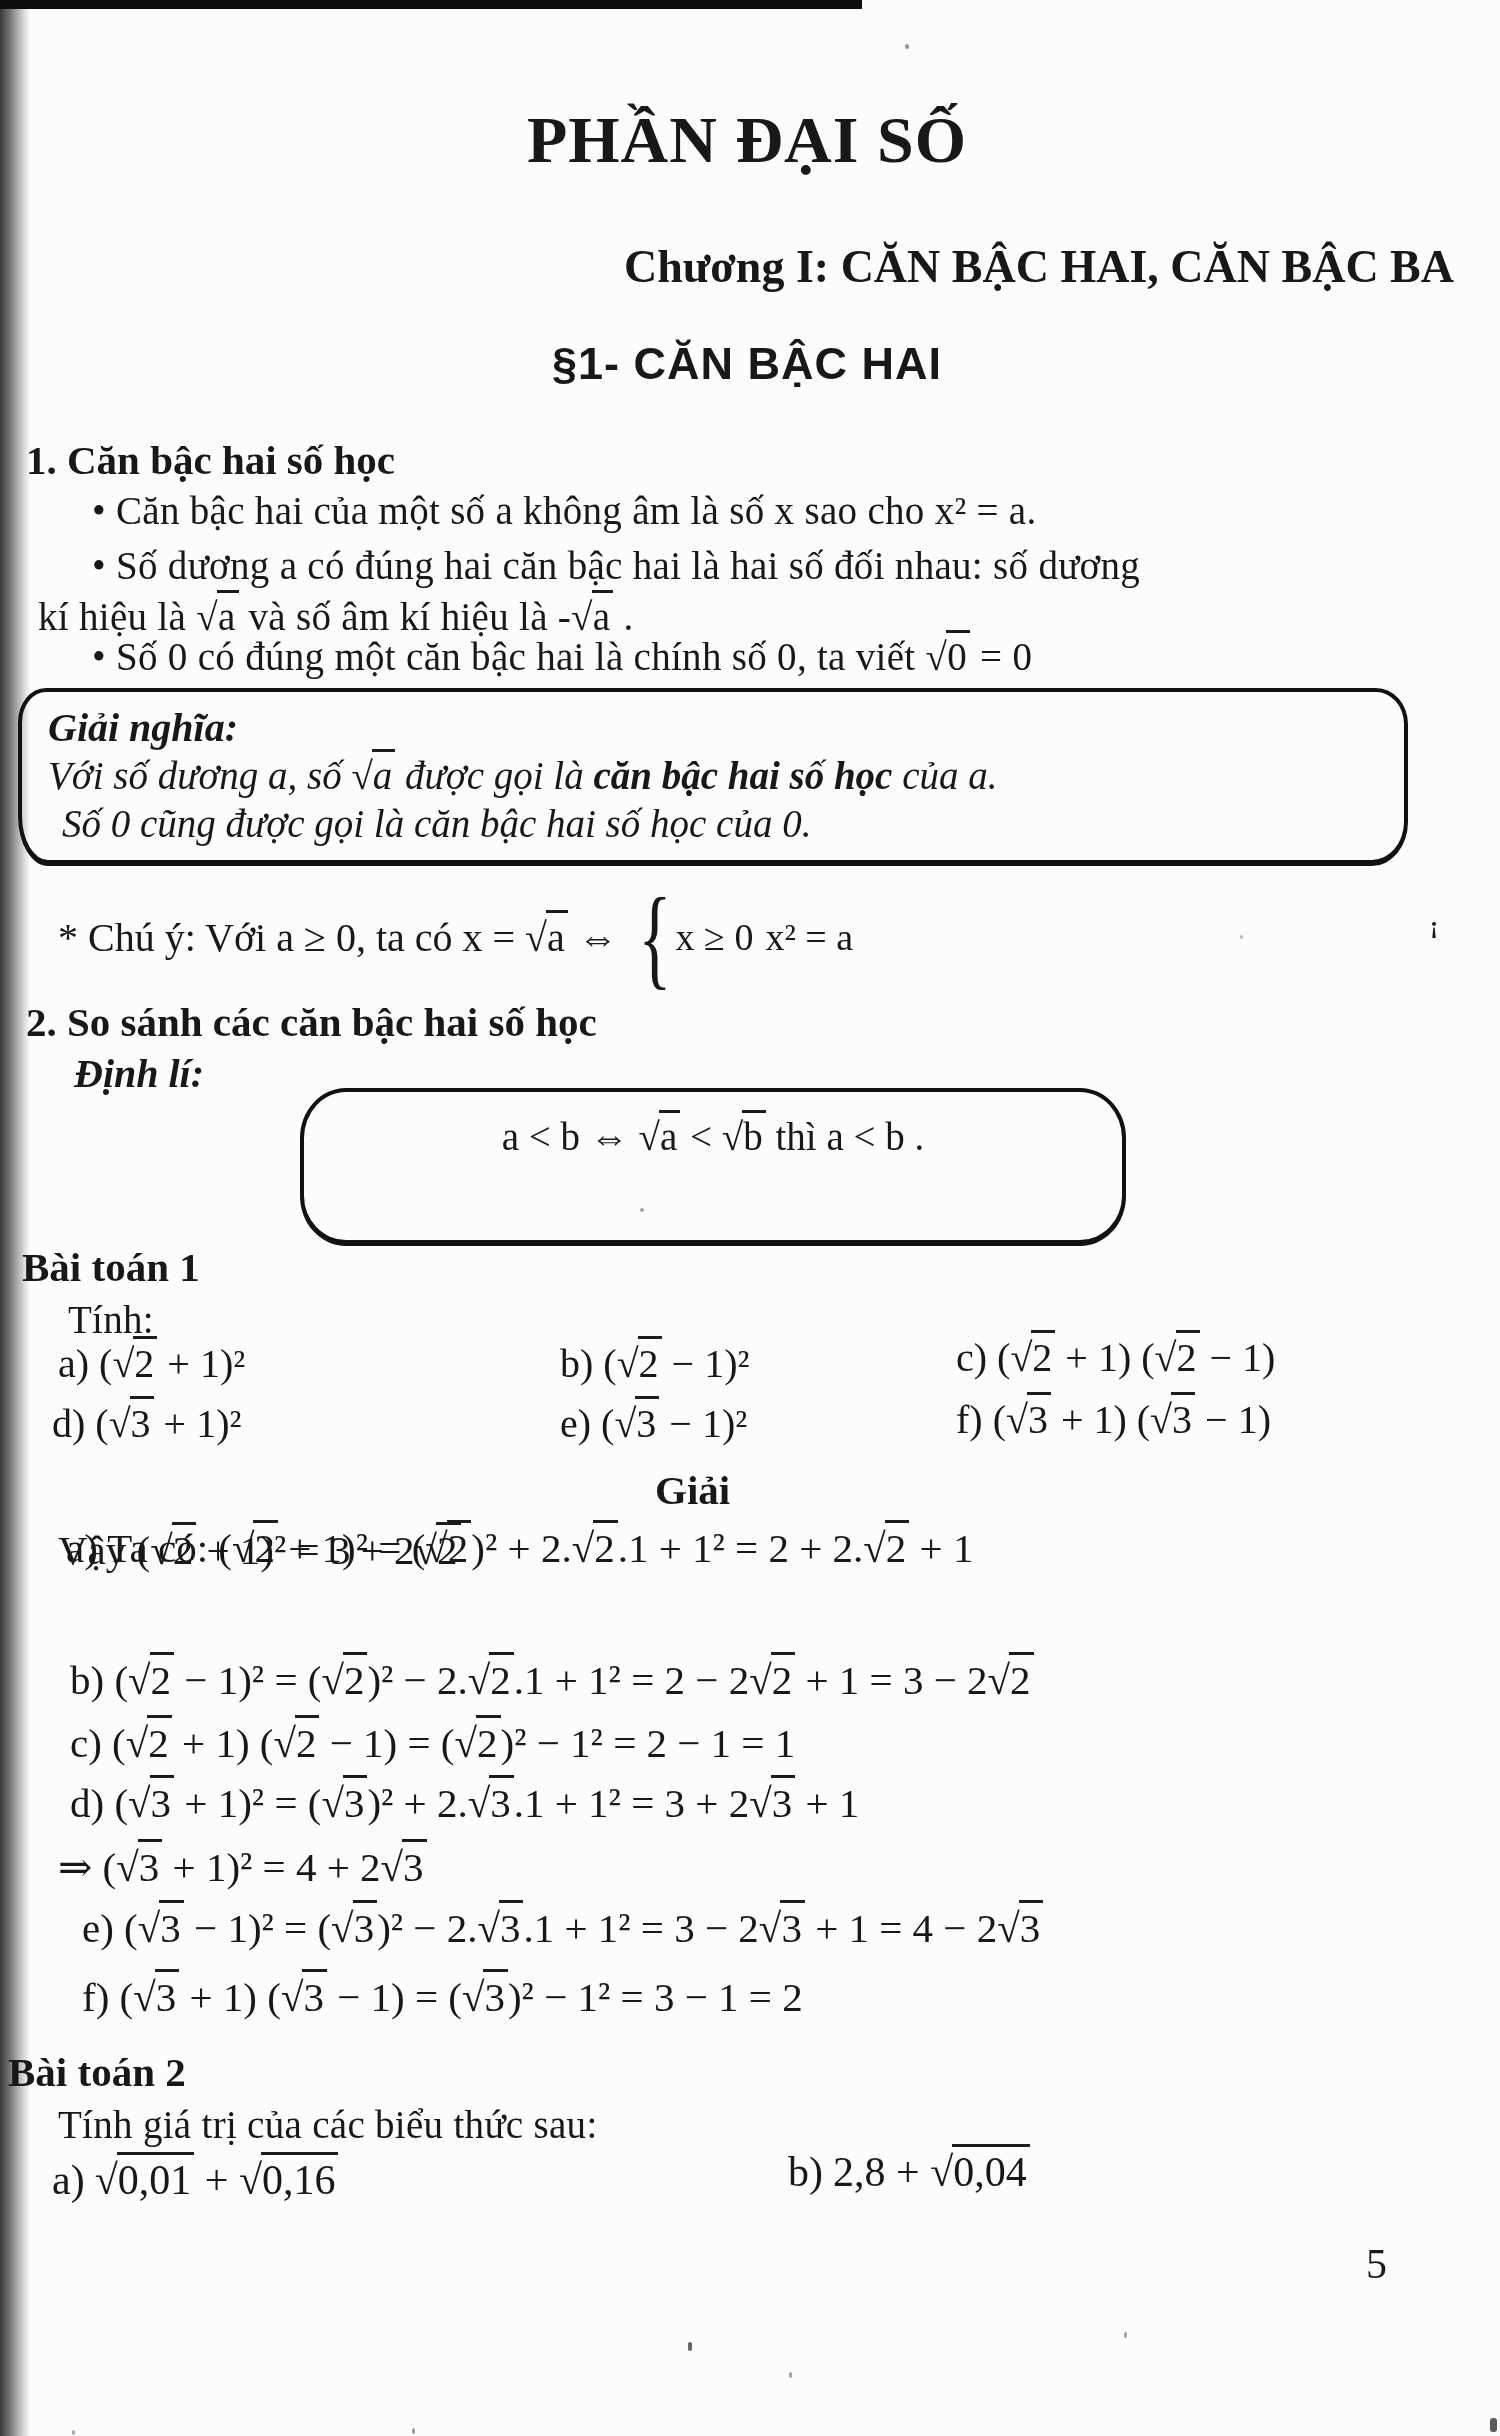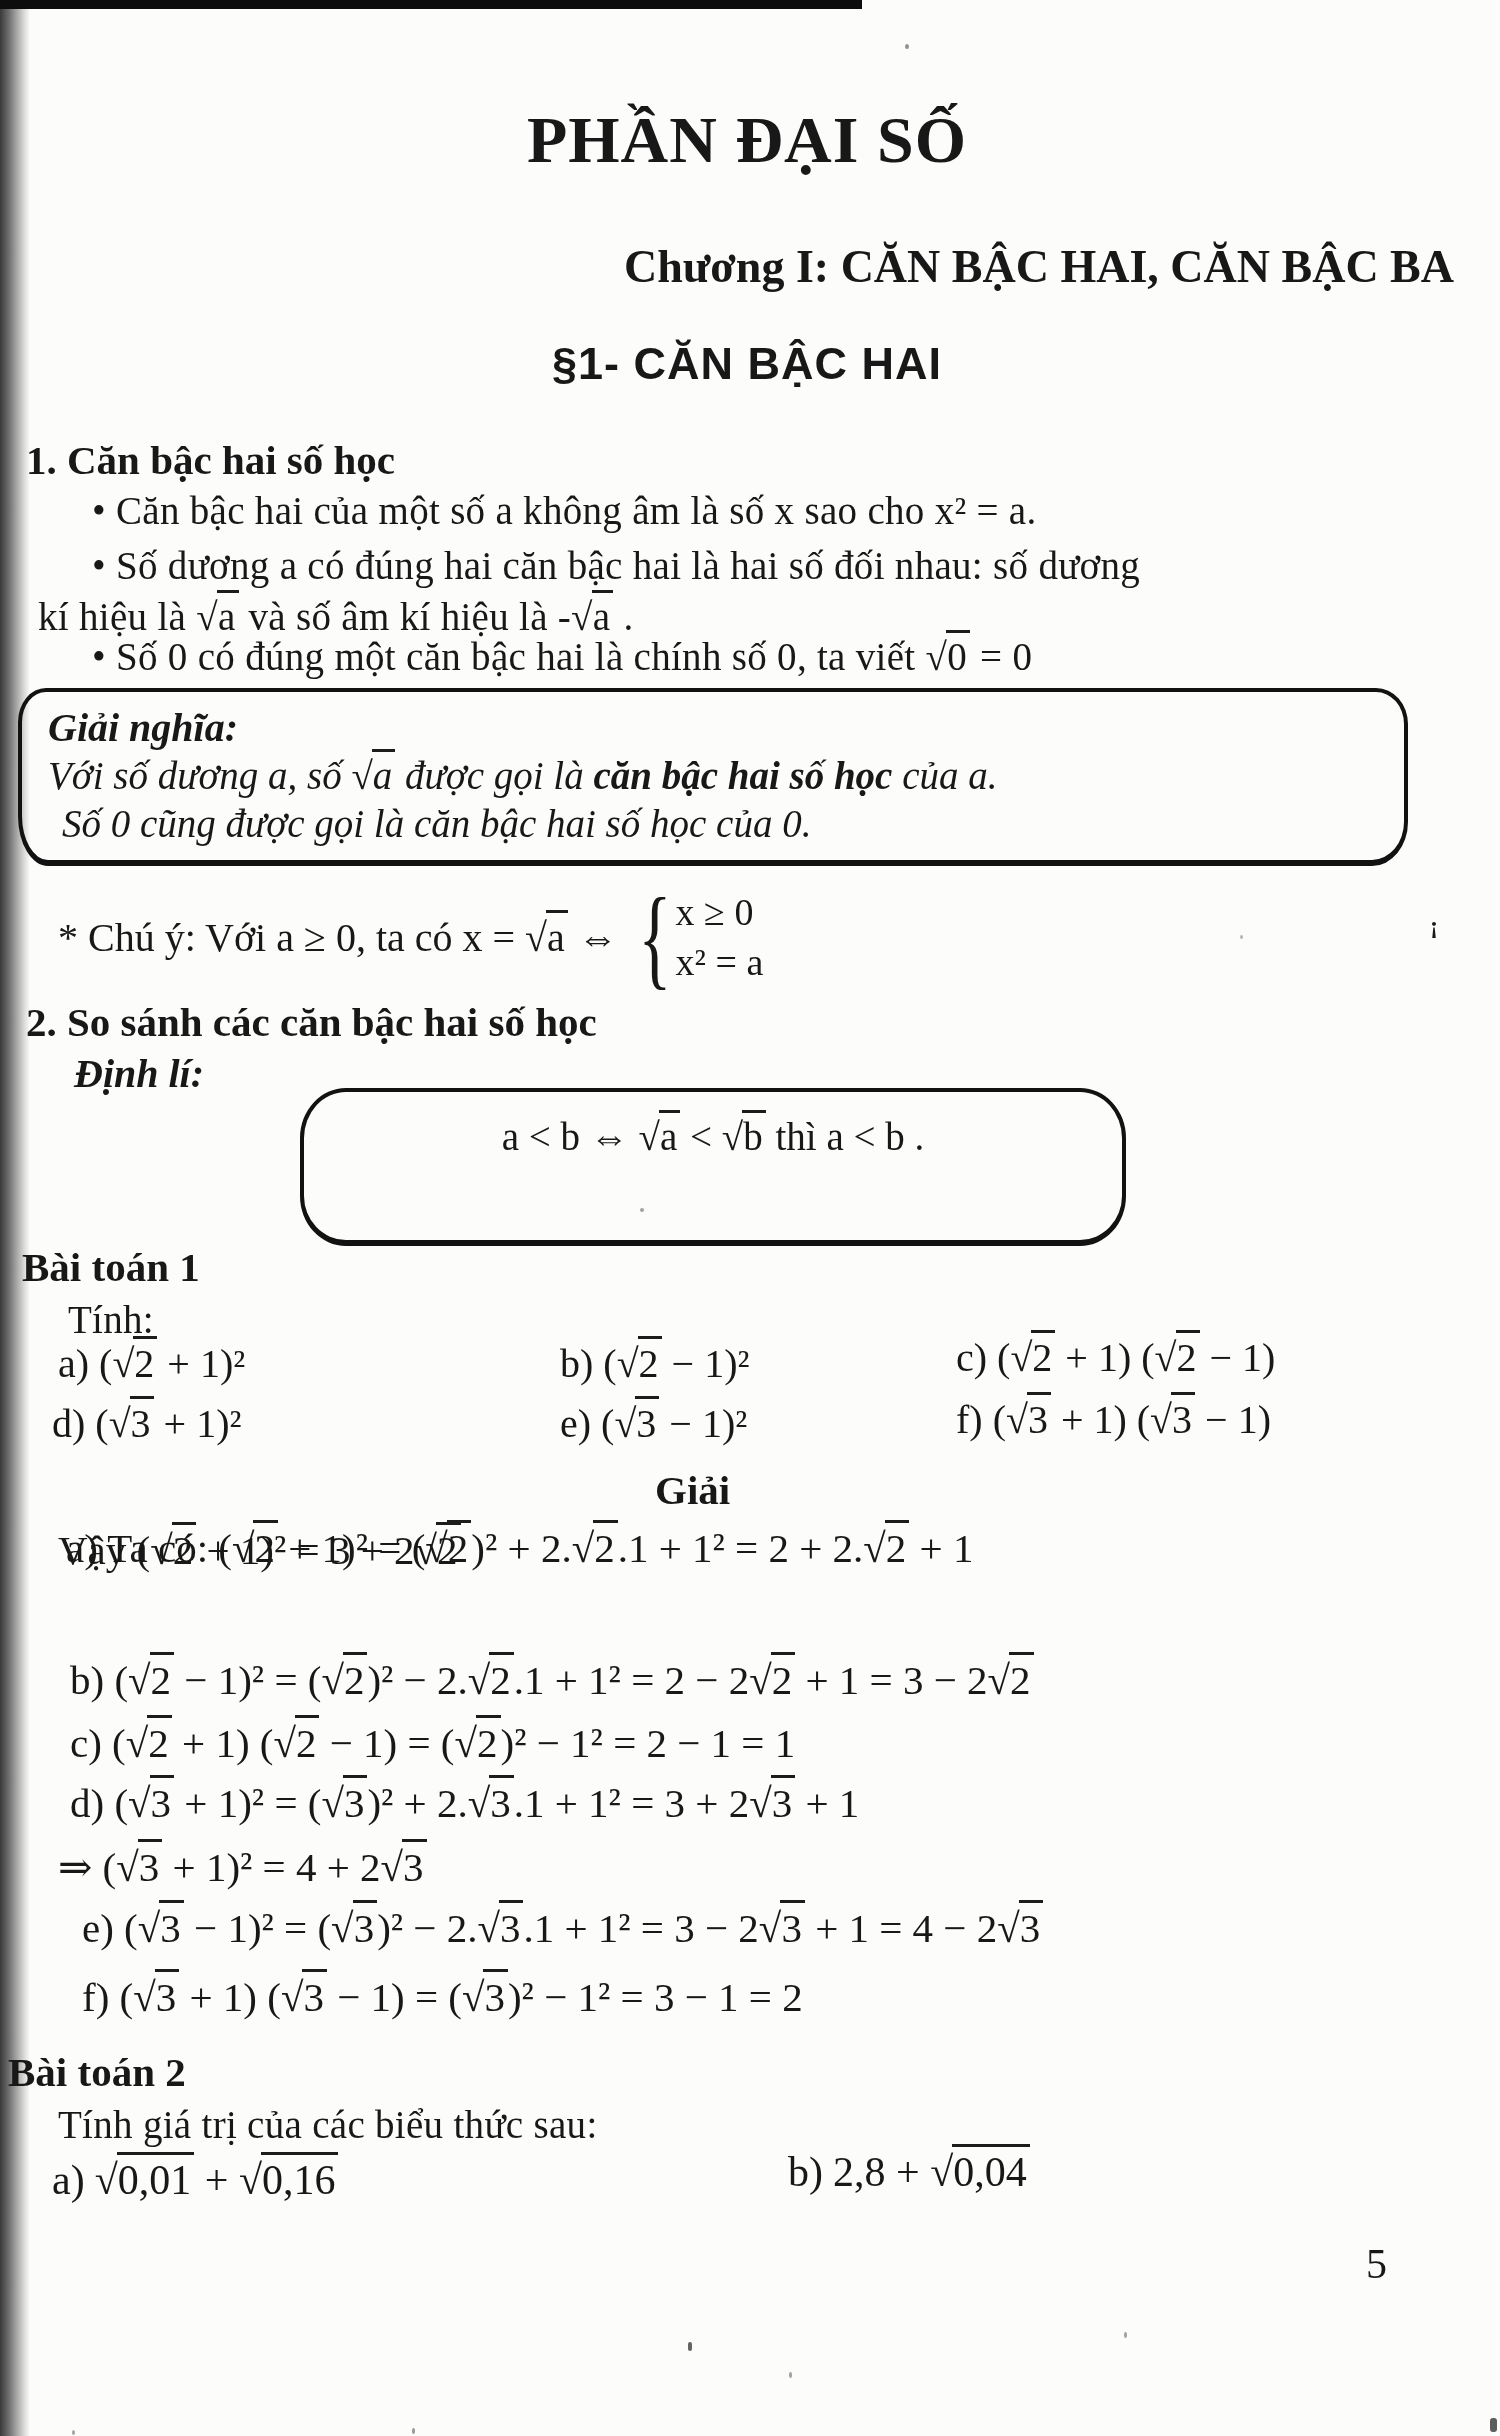--- a/index.html
+++ b/index.html
@@ -27,21 +27,21 @@
   }
   .defbox-inner{position:absolute;left:26px;top:12px;font-size:39px;line-height:48px;white-space:nowrap;}
   .thmbox{
     left:300px;top:1088px;width:818px;height:148px;
     border:4px solid #121212;border-bottom-width:6px;
     border-radius:46px / 50px;text-align:center;
   }
   .thmbox-inner{position:absolute;left:0;top:16px;width:100%;font-size:39px;line-height:57px;white-space:nowrap;}
   .note-row{left:58px;top:878px;height:118px;display:flex;align-items:center;white-space:nowrap;}
   .brace{font-size:112px;font-weight:400;transform:scaleX(.62);line-height:1;margin:0 -6px 0 10px;}
-  .sys{display:flex;flex-direction:column;gap:12px;font-size:38px;line-height:1;}
+  .sys{display:flex;gap:12px;font-size:38px;line-height:1;}
   .edge-left{left:0;top:0;width:30px;height:2436px;
     background:linear-gradient(90deg,#3a3a3a 0px,#6f6f6f 9px,#a9a9a9 17px,#d9d9d6 24px,rgba(255,255,255,0) 30px);}
   .edge-top{left:0;top:0;width:862px;height:9px;background:#0d0d0d;}
   .speck{position:absolute;background:#4a4a4a;border-radius:50%;}
   .pagenum{font-size:42px;}
   .exlabel{margin-right:10px;}
   .ex2{font-size:42px;}
 </style>
 </head>
 <body>

